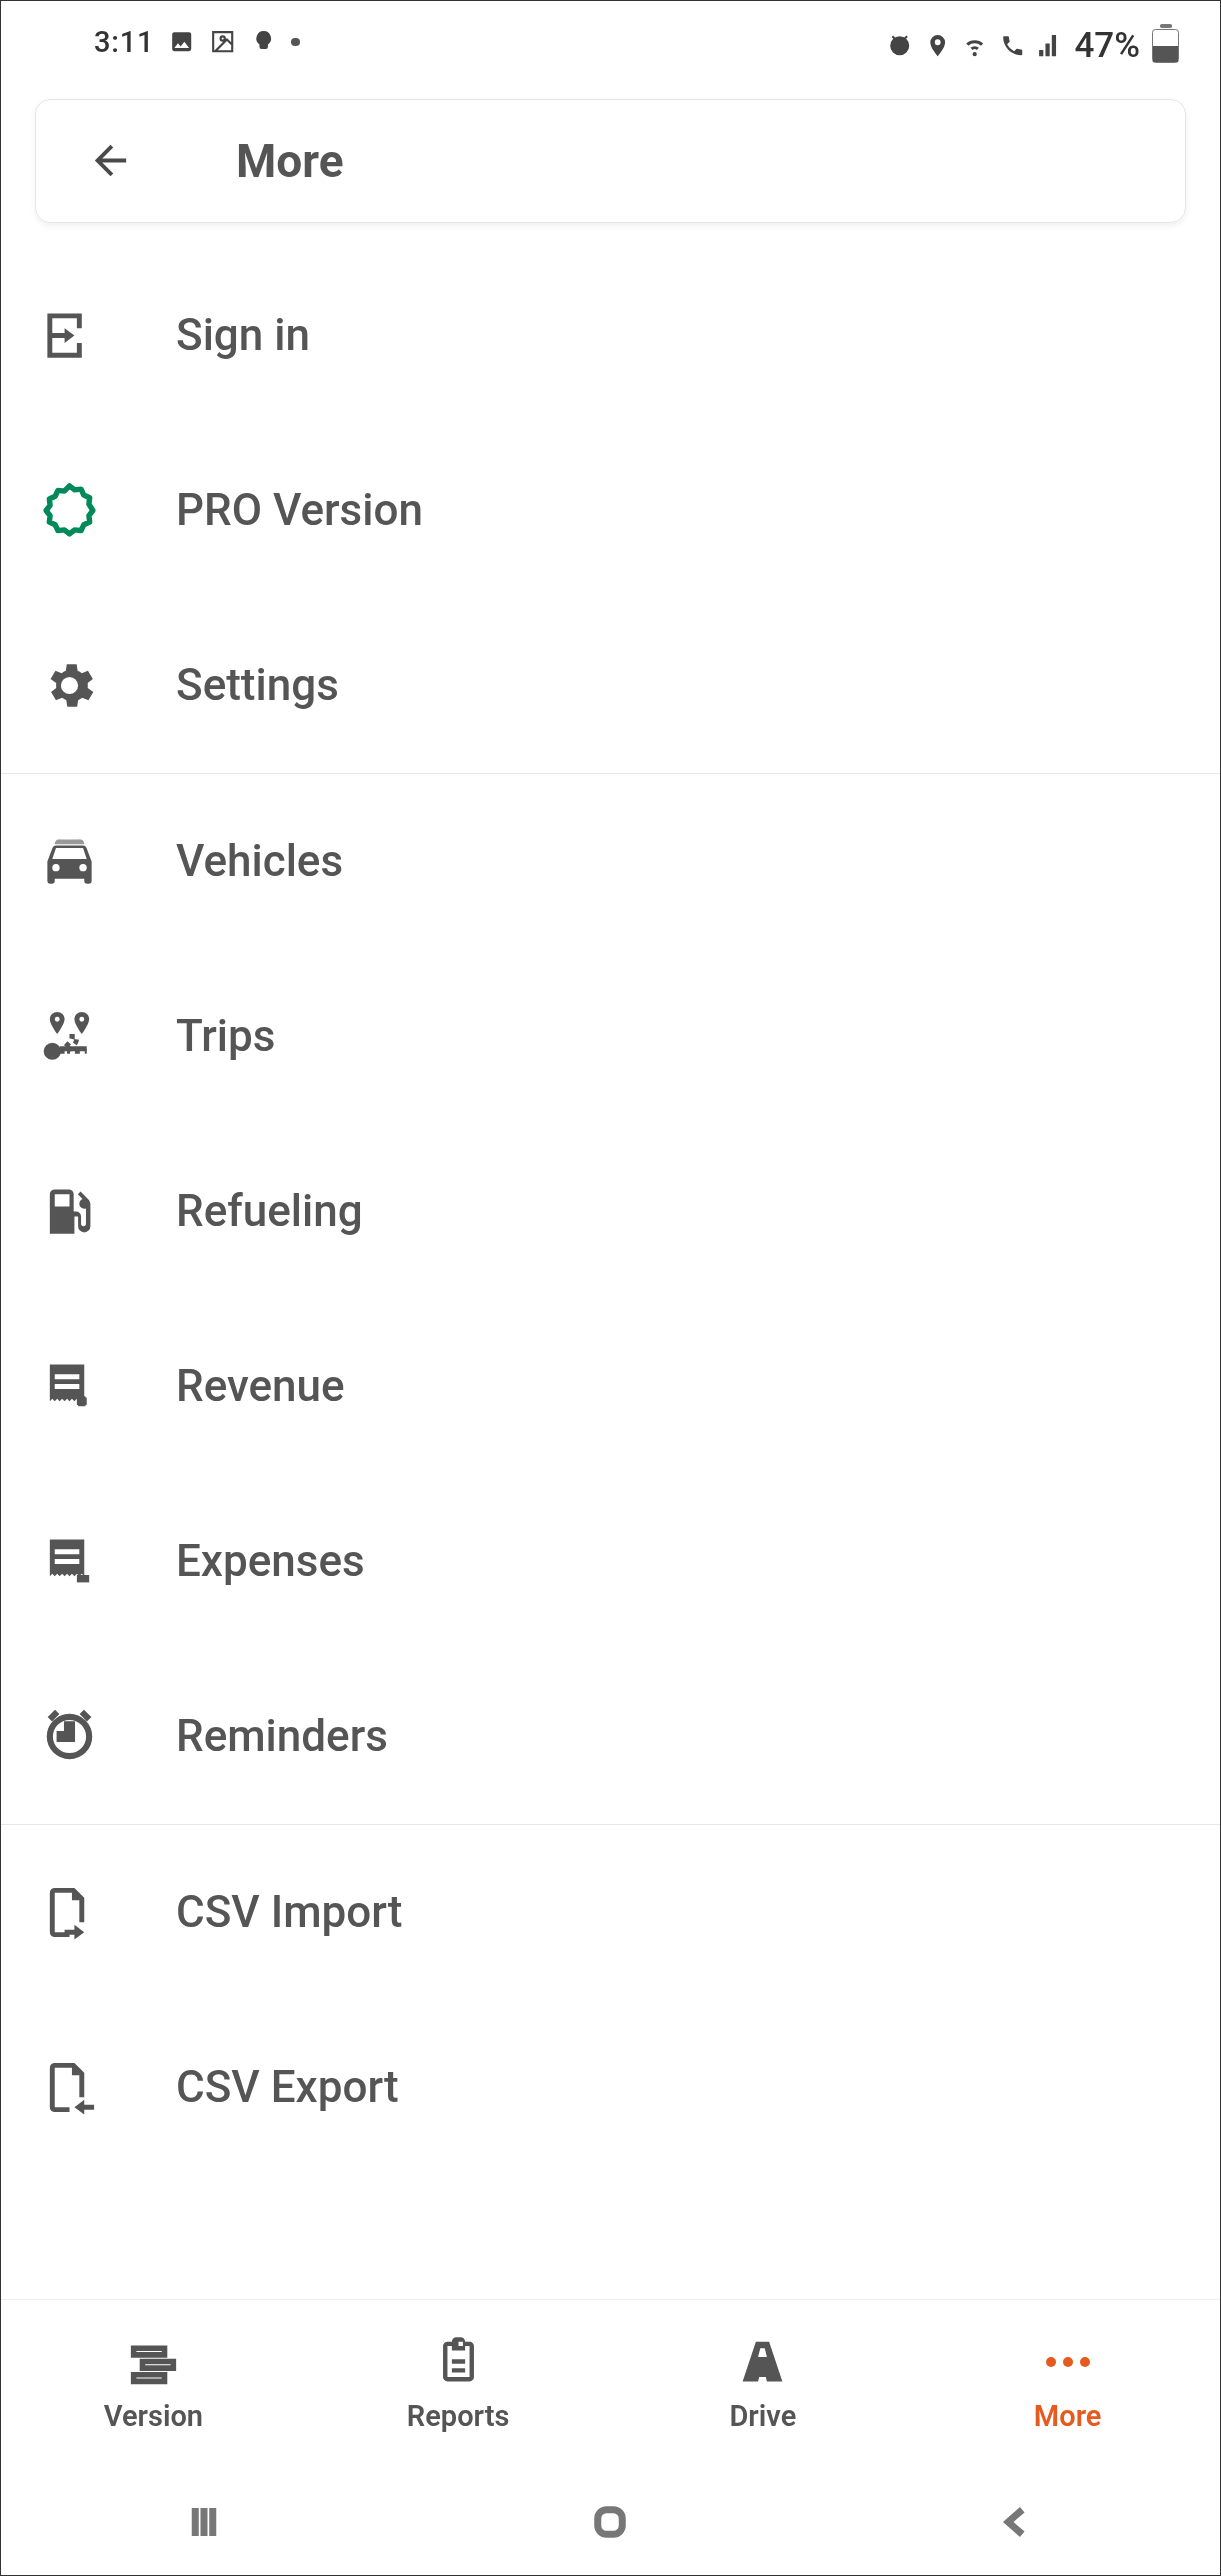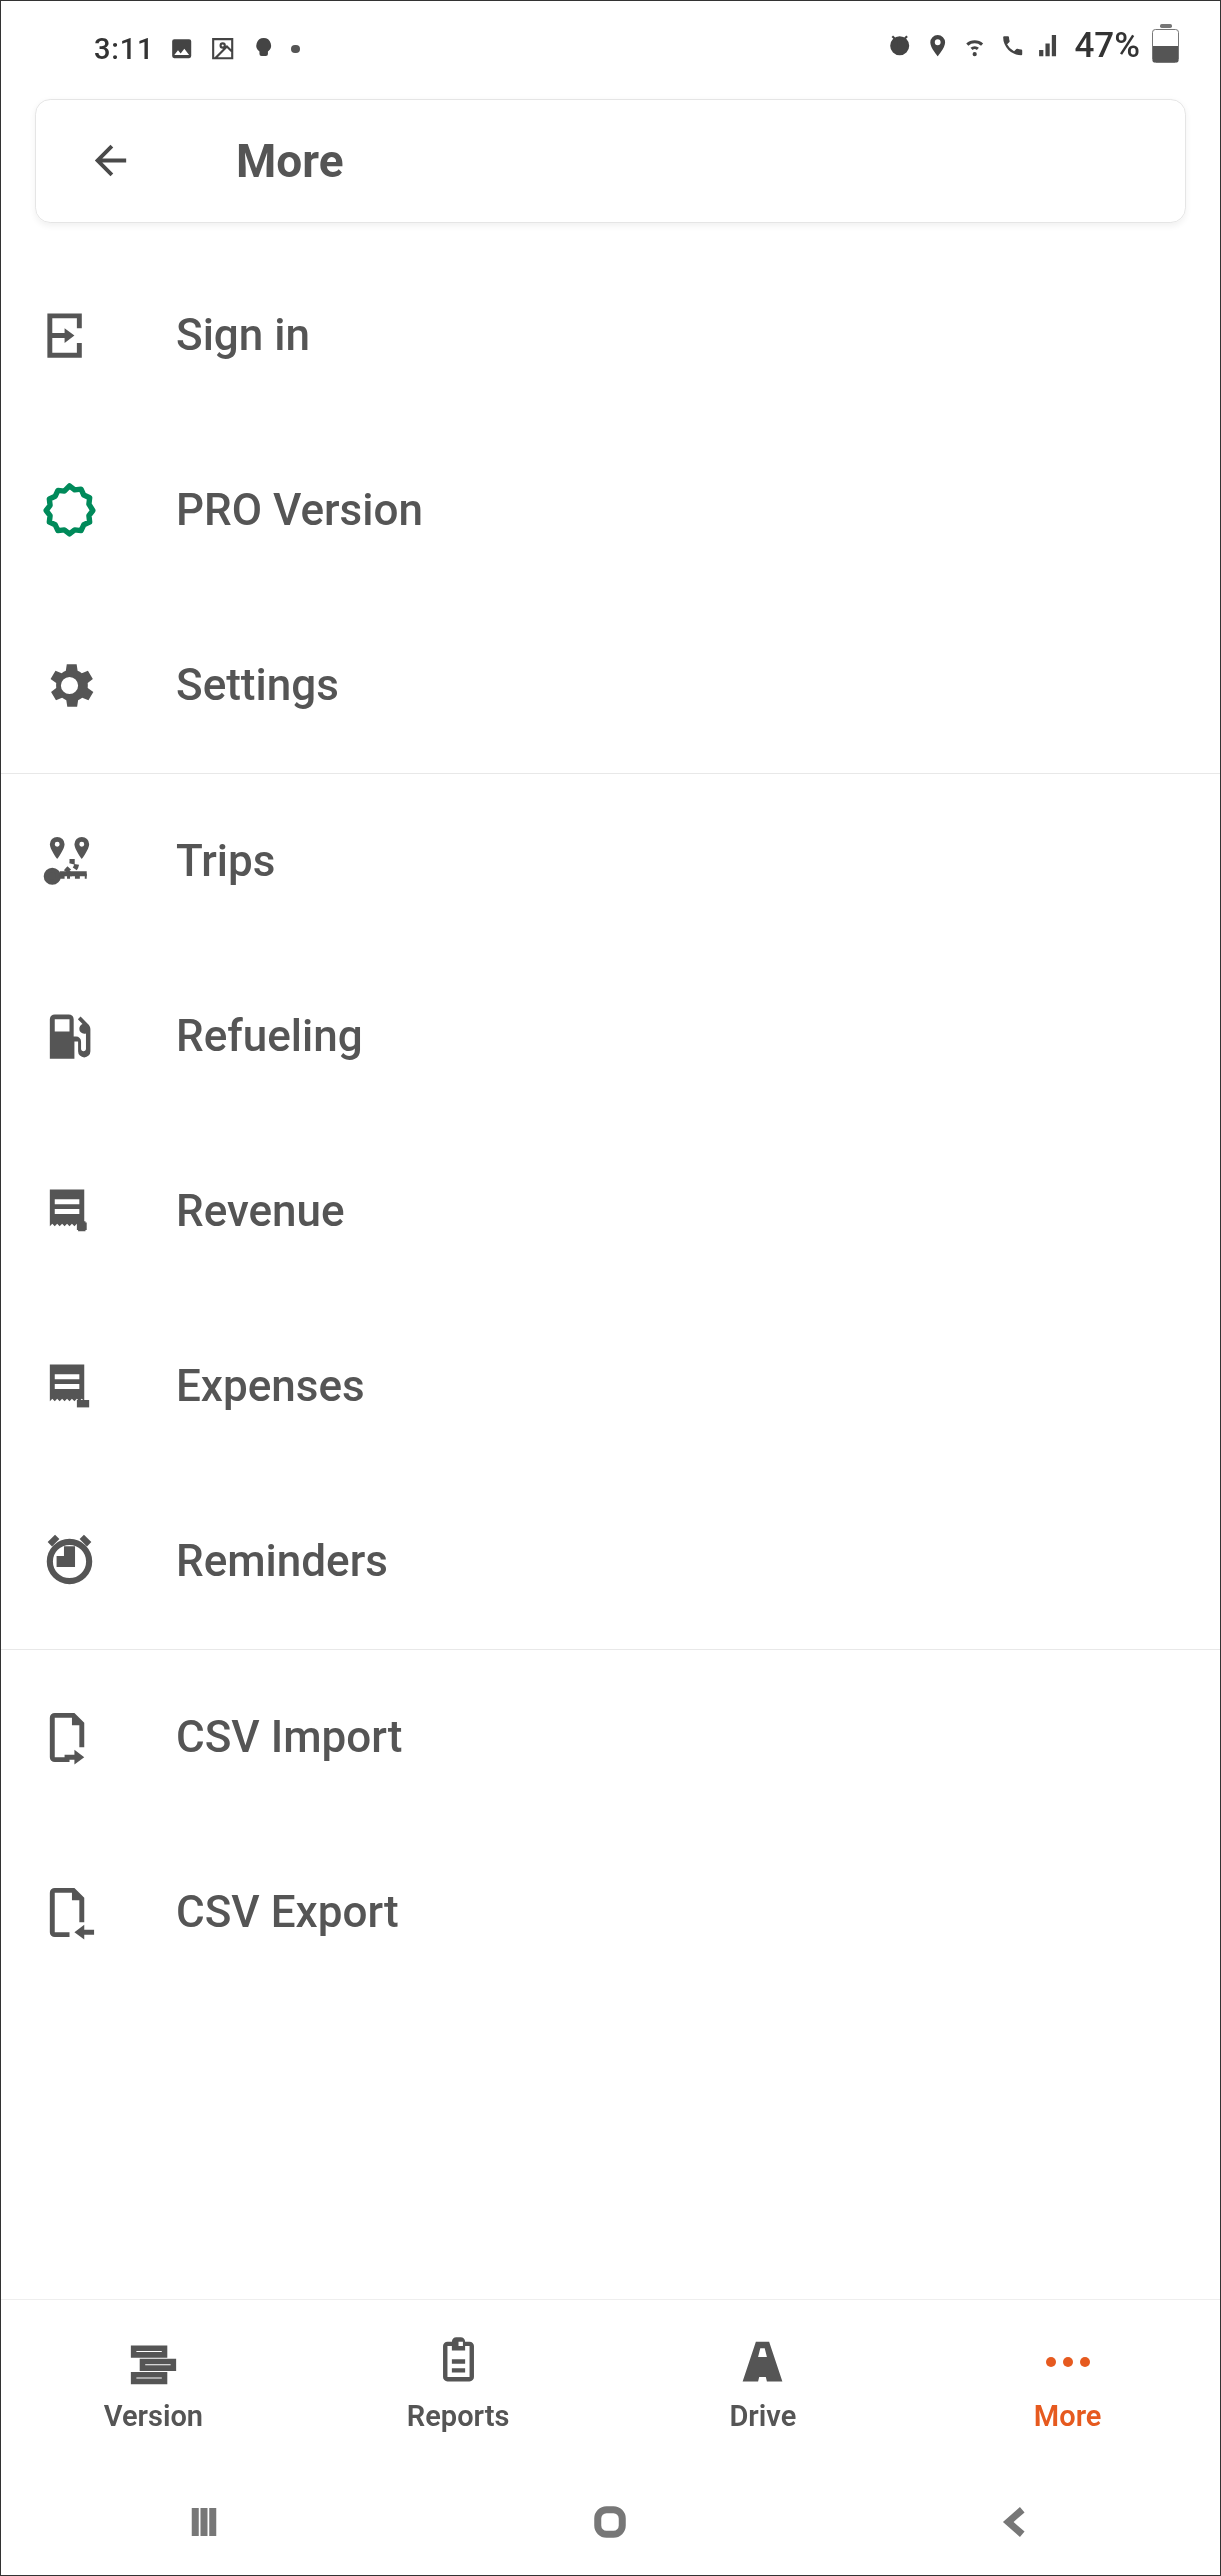--- a/index.html
+++ b/index.html
@@ -1,19 +1,19 @@
 <!DOCTYPE html>
 <html style="font-size:13.5px"><head>
 <meta charset="utf-8">
 <style>
   * { margin: 0; padding: 0; box-sizing: border-box; font-family: -apple-system, BlinkMacSystemFont, "Segoe UI", Roboto, sans-serif; }
   body { width: 1221px; height: 2576px; background: #fff; border: 1.7px solid #333; position: relative; }
   .scale-wrap { width: 100%; height: 100%; }
 
-  .status-bar { display: flex; align-items: flex-end; justify-content: space-between; padding: 24px 41px 24px 93px; font-size: 29px; color: #333; font-weight: 500; }
+  .status-bar { display: flex; align-items: flex-start; justify-content: space-between; padding: 24px 41px 24px 93px; font-size: 29px; color: #333; font-weight: 500; }
   .status-left { display: flex; align-items: center; gap: 15.2px; }
   .status-right { display: flex; align-items: center; gap: 12px; }
   .status-bar .time { font-size: 29px; letter-spacing: 0.8px; }
   .status-icon { width: 25.4px; height: 25.4px; fill: #444; }
   .status-dot { width: 8.5px; height: 8.5px; border-radius: 50%; background: #555; }
   .battery-txt { font-size: 35px; }
   .battery-shell { width: 27px; height: 34px; border: 1.7px solid #777; border-radius: 3.4px; position: relative; }
   .battery-tip { width: 12px; height: 4.2px; background: #777; border-radius: 1.7px; position: absolute; top: -6px; left: 50%; transform: translateX(-50%); }
   .battery-fill { position:absolute; bottom:0; left:0; right:0; height:47%; background:#555; }
 
@@ -117,20 +117,29 @@
           <div class="menu-icon-wrap">
             <svg viewBox="0 0 24 24">
                 <path d="M19.4 13a7.5 7.5 0 0 0 0-2l2.1-1.6-2-3.4-2.5 1a7.5 7.5 0 0 0-1.7-1l-.4-2.6h-4l-.4 2.6a7.5 7.5 0 0 0-1.7 1l-2.5-1-2 3.4L6.6 11a7.5 7.5 0 0 0 0 2l-2.1 1.6 2 3.4 2.5-1a7.5 7.5 0 0 0 1.7 1l.4 2.6h4l.4-2.6a7.5 7.5 0 0 0 1.7-1l2.5 1 2-3.4L19.4 13zM12 15.5A3.5 3.5 0 1 1 12 8.5a3.5 3.5 0 0 1 0 7z"></path>
               </svg>
           </div>
           <div class="menu-label">Settings</div>
         </div>
       </div>
 
       <div class="menu-group">
+        <div class="menu-item">
+          <div class="menu-icon-wrap">
+            <svg viewBox="0 0 24 24">
+                <path d="M18.9 6.4A1.5 1.5 0 0 0 17.5 5.5H6.5a1.5 1.5 0 0 0-1.4.9L3 12v8a1 1 0 0 0 1 1h1a1 1 0 0 0 1-1v-1h12v1a1 1 0 0 0 1 1h1a1 1 0 0 0 1-1v-8l-2.1-5.6zM6.5 16A1.5 1.5 0 1 1 6.5 13 1.5 1.5 0 0 1 6.5 16zm11 0a1.5 1.5 0 1 1 0-3 1.5 1.5 0 0 1 0 3zM5 11l1.5-4.5h11L19 11H5z"></path>
+                <path d="M6 3h10a2 2 0 0 1 1.9 1.3L18 5H6l.1-.7A2 2 0 0 1 8 3z" opacity=".6"></path>
+              </svg>
+          </div>
+          <div class="menu-label">Vehicles</div>
+        </div>
         <div class="menu-item">
           <div class="menu-icon-wrap">
             <svg viewBox="0 0 24 24">
                 <path d="M7 2a3 3 0 0 0-3 3c0 2 3 6 3 6s3-4 3-6a3 3 0 0 0-3-3zm0 4a1 1 0 1 1 0-2 1 1 0 0 1 0 2zm10-4a3 3 0 0 0-3 3c0 2 3 6 3 6s3-4 3-6a3 3 0 0 0-3-3zm0 4a1 1 0 1 1 0-2 1 1 0 0 1 0 2zM5 20a2 2 0 1 0 0-4 2 2 0 0 0 0 4zm3-2h11v-2H8a4 4 0 0 0 0 0v2z"></path>
                 <circle cx="5" cy="18" r="2.5" fill="none" stroke="#555" stroke-width="2"></circle>
                 <path d="M8 18h2c0-3 3-3 3-6h2c0 4-3 4-3 6h7" fill="none" stroke="#555" stroke-width="2" stroke-dasharray="2,2"></path>
               </svg>
           </div>
           <div class="menu-label">Trips</div>
         </div>

